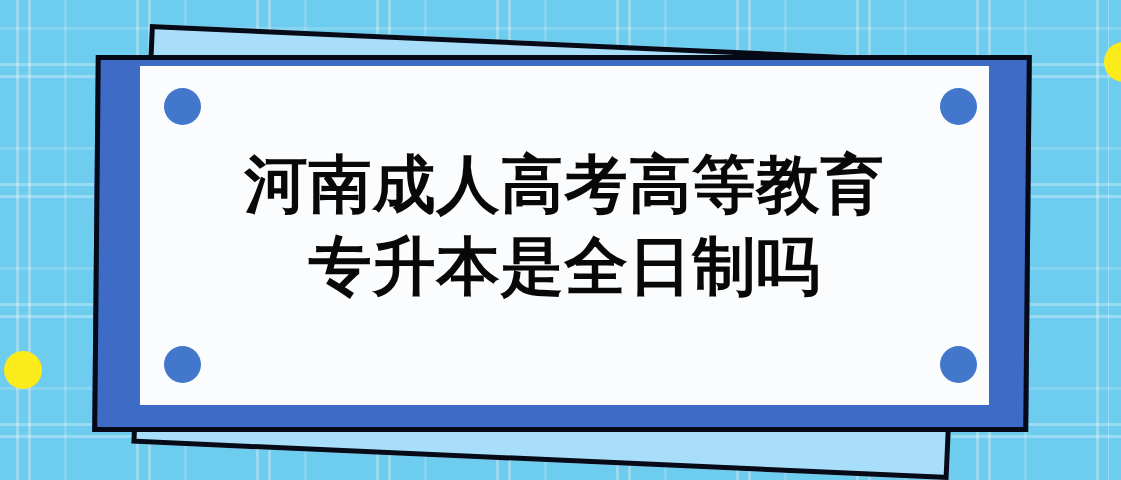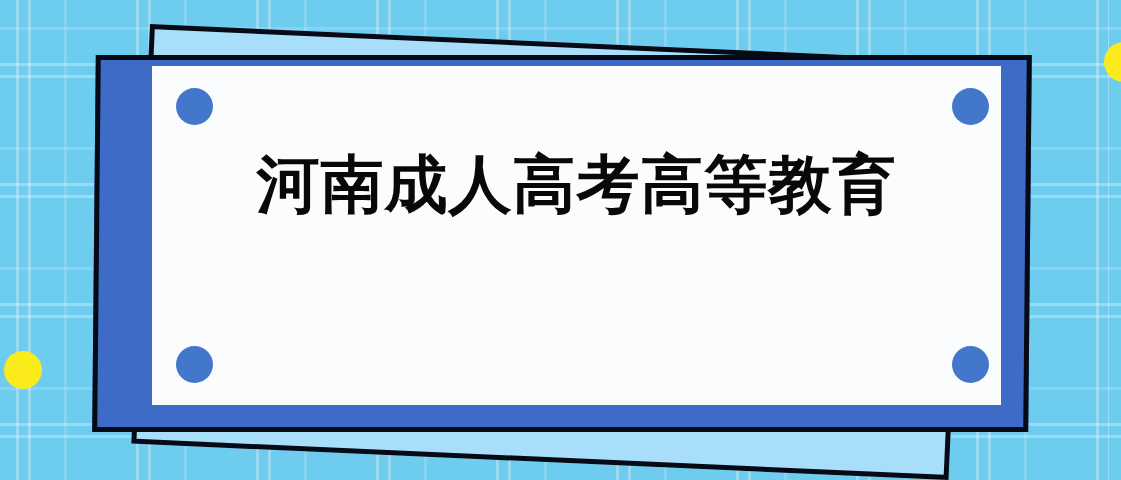--- a/index.html
+++ b/index.html
@@ -101,21 +101,20 @@
 
   
   #card-white {
     position: absolute;
     left: 140px;
     top: 66px;
     width: 849px;
     height: 339px;
     background: #FAFCFE;
     box-sizing: border-box;
-    margin-left: 12px;
   }
 
   
   .corner-dot {
     position: absolute;
     width: 37px;
     height: 37px;
     border-radius: 50%;
     background: #4277CC;
   }
@@ -156,16 +155,17 @@
   <div id="card-blue"></div>
 
   <div id="card-white">
     <div class="corner-dot" id="cdot-tl"></div>
     <div class="corner-dot" id="cdot-tr"></div>
     <div class="corner-dot" id="cdot-bl"></div>
     <div class="corner-dot" id="cdot-br"></div>
 
     <div id="headline">
       <span class="line">河南成人高考高等教育</span>
+      <span class="line">专升本是全日制吗</span>
     </div>
   </div>
 
 </div>
 
 </body></html>

